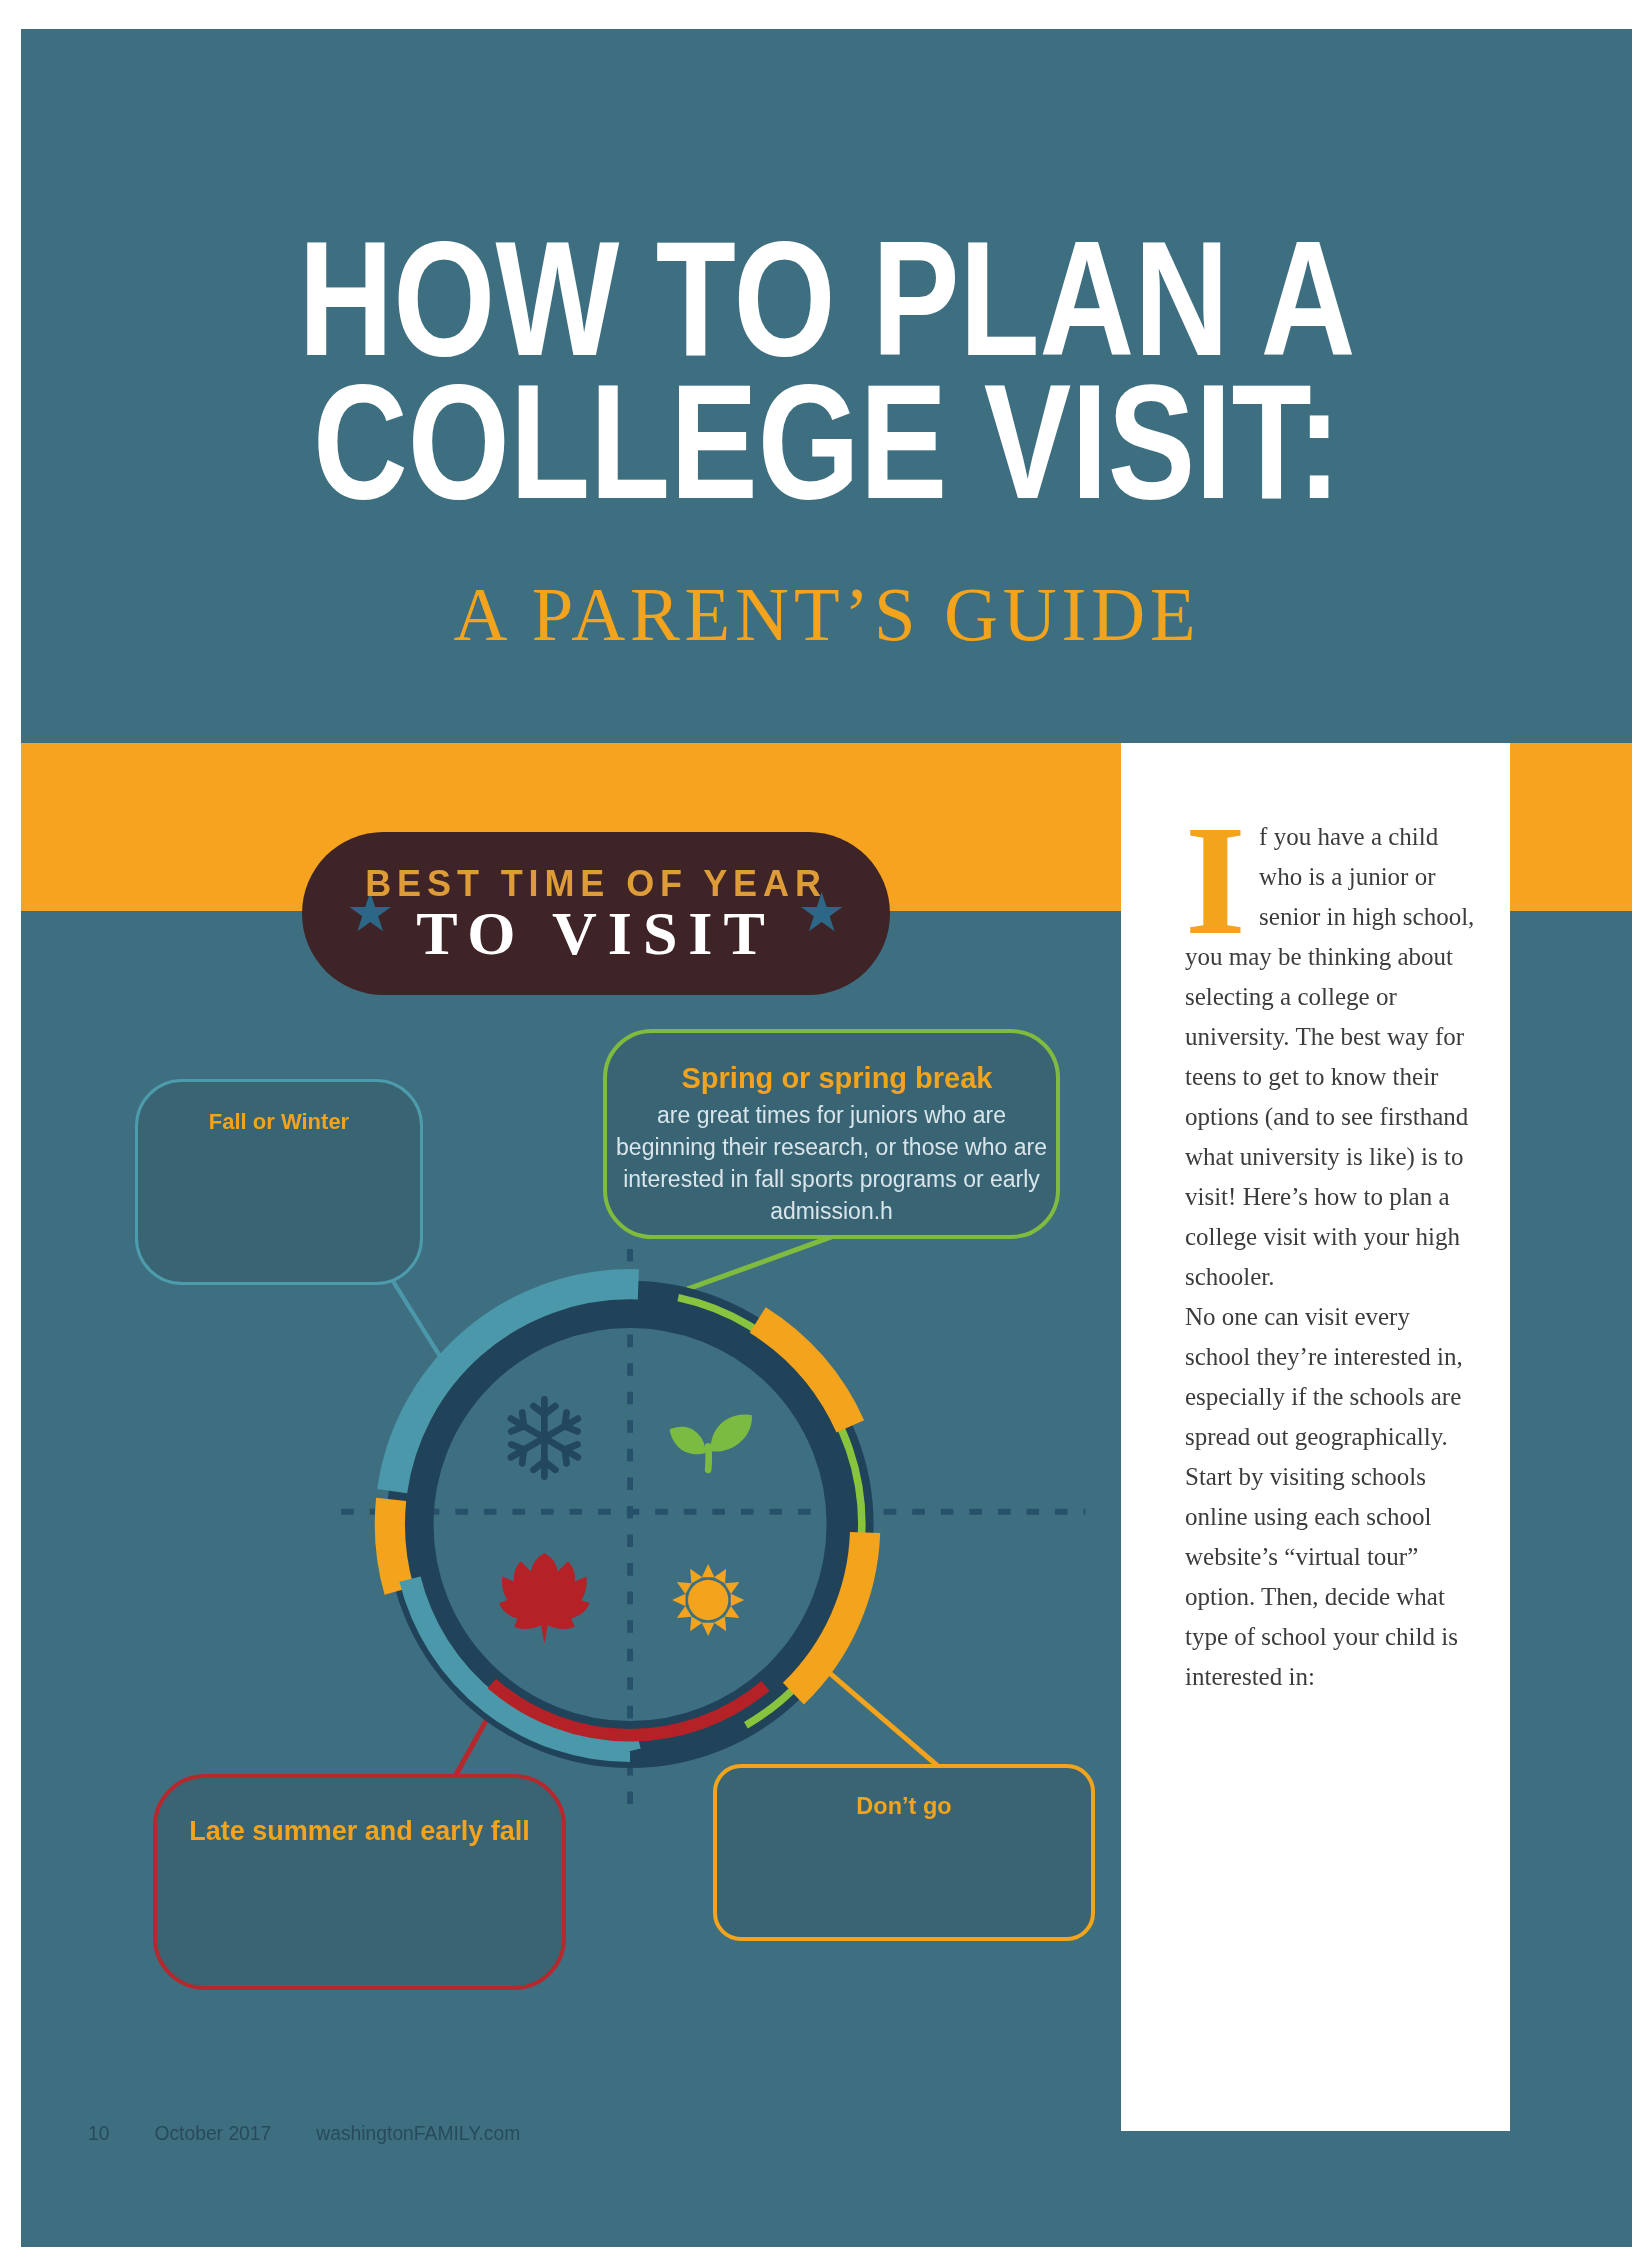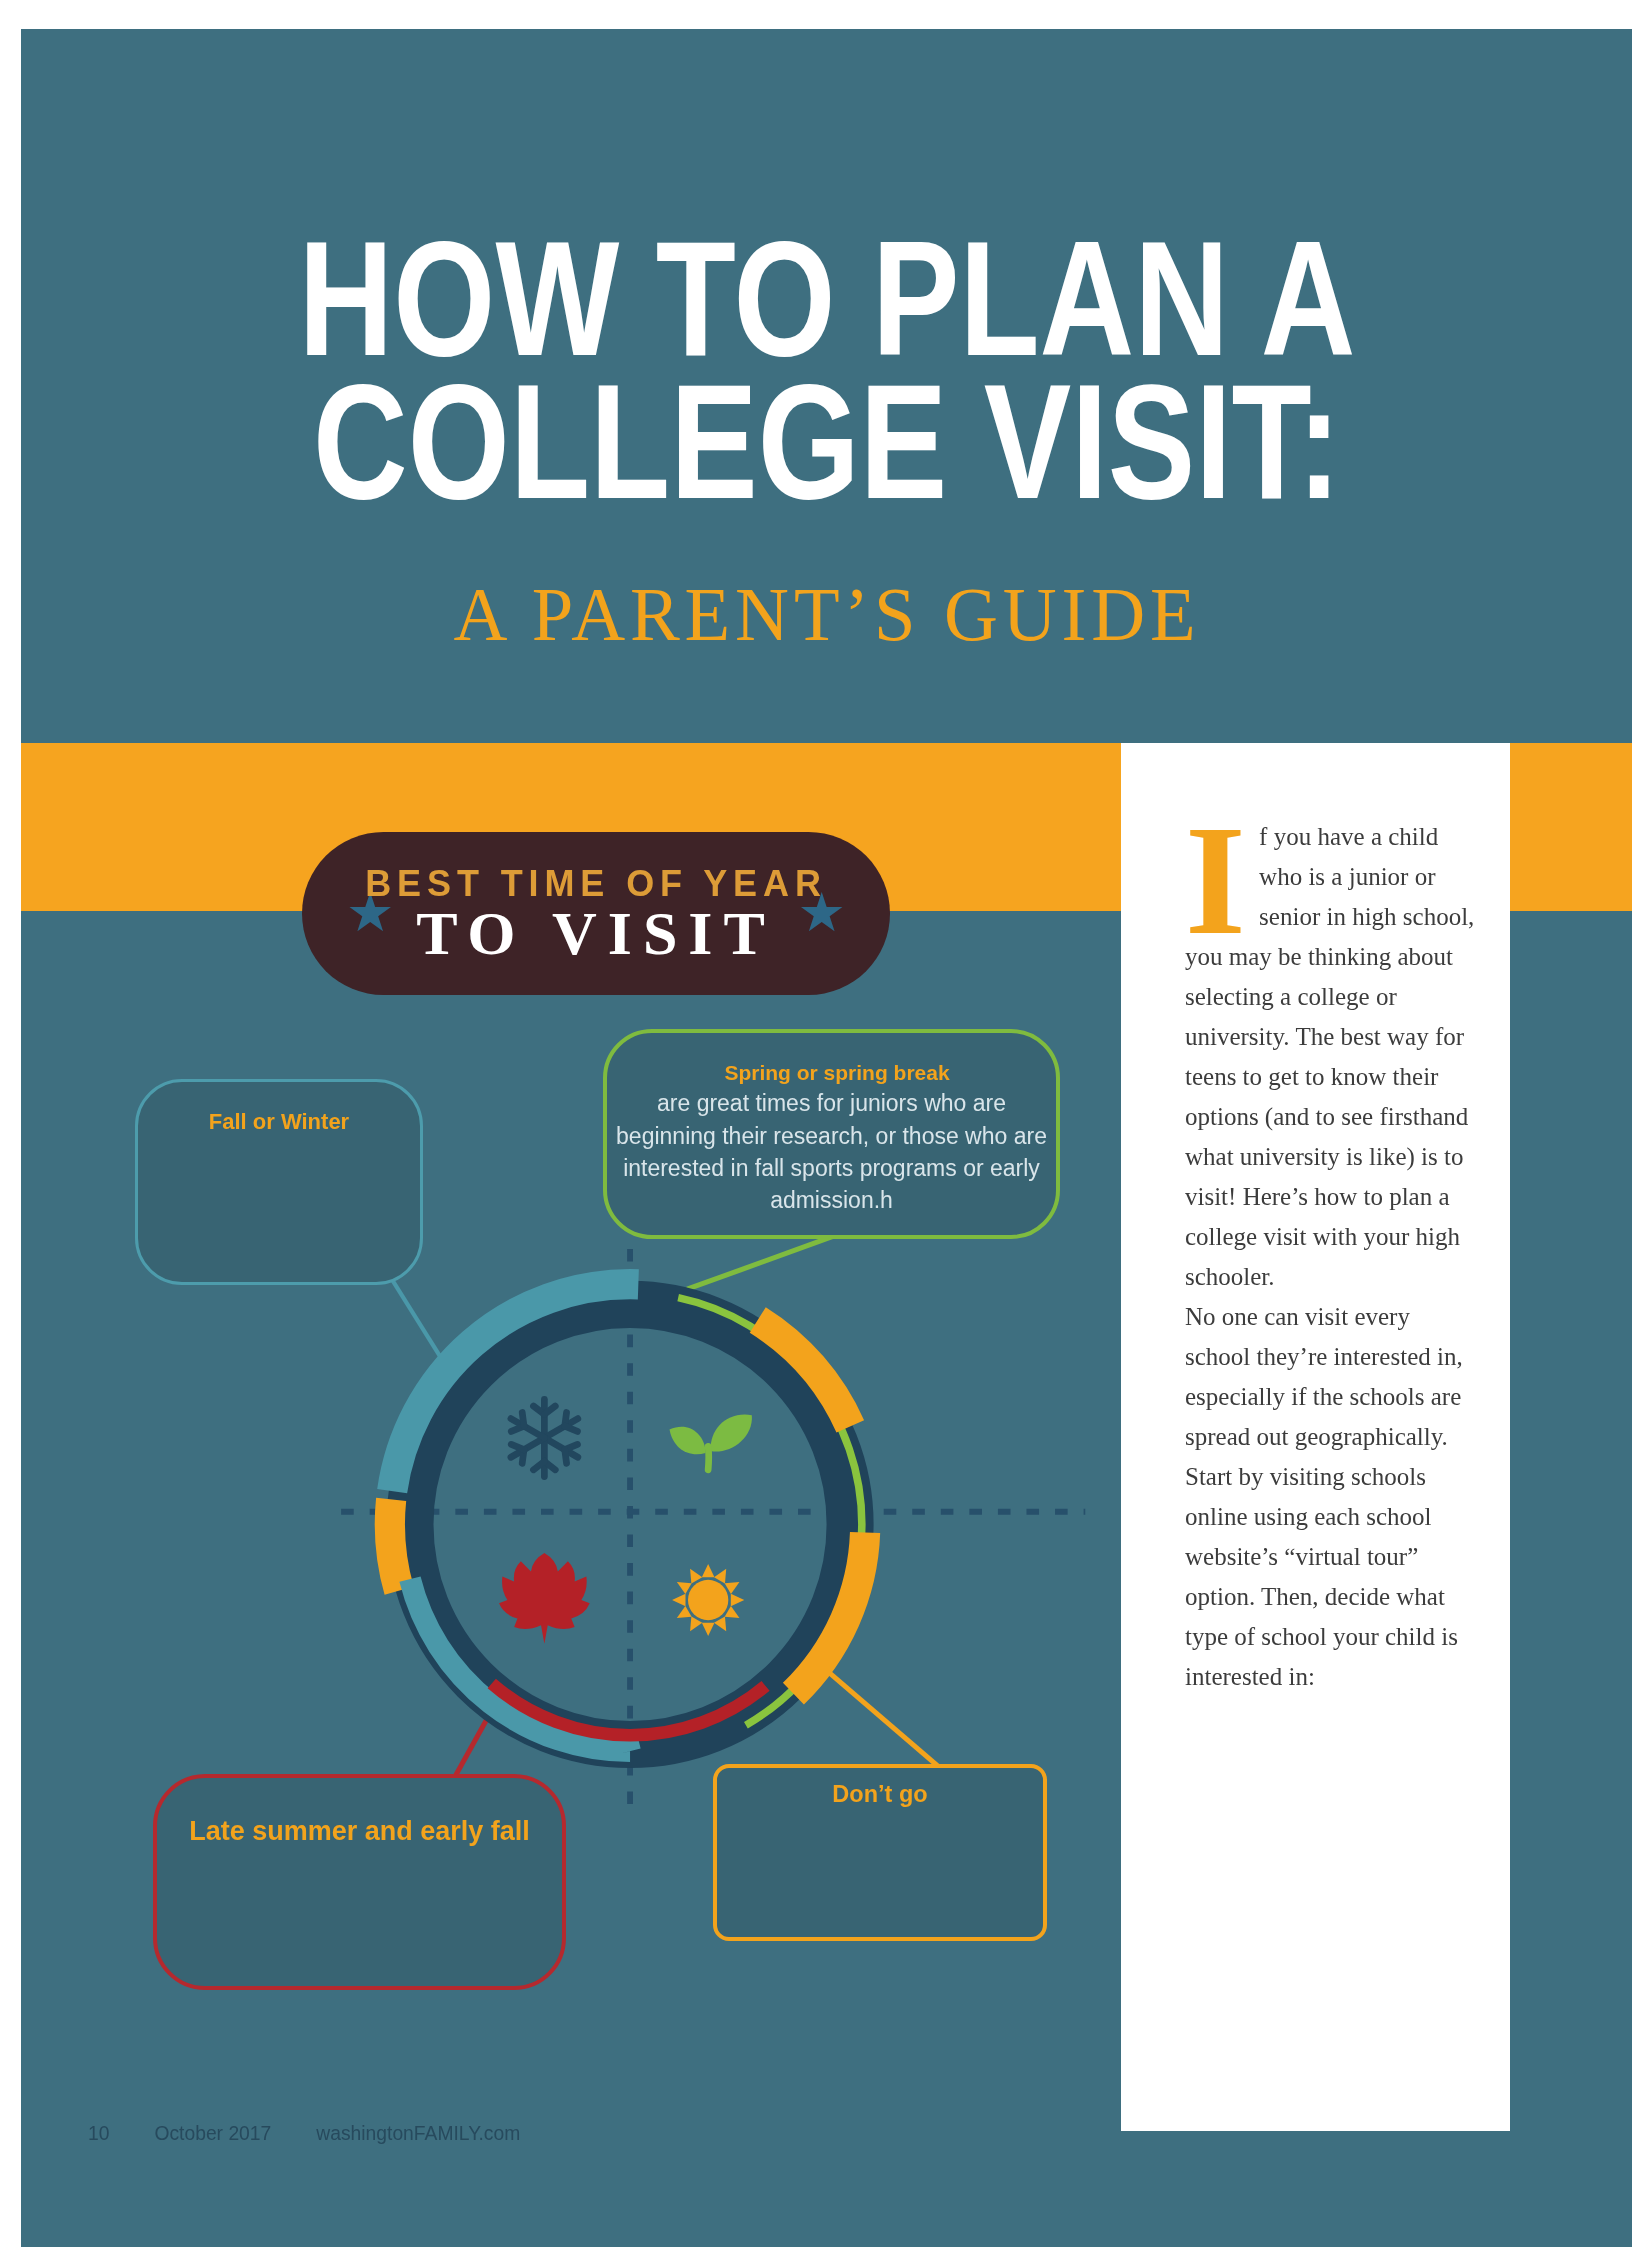--- a/index.html
+++ b/index.html
@@ -26,26 +26,26 @@
   .badge .star.left{left:44px;}
   .badge .star.right{right:44px;}
   
   .callout{position:absolute;box-sizing:border-box;background:#386473;text-align:center;color:#d9e5ea;}
   .callout .callout-heading{font-weight:bold;color:#f3a31c;}
   .callout.fall{left:135px;top:1079px;width:288px;height:206px;border:3.4px solid #4d9cac;border-radius:47px;
      font-size:21px;line-height:1.42;padding-top:23.5px;}
   .callout.fall .callout-heading{font-size:22px;}
   .callout.spring{left:603px;top:1029px;width:457px;height:210px;border:4.2px solid #7fbb3f;border-radius:49px;
      font-size:23px;line-height:1.4;padding-top:25px;}
-  .callout.spring .callout-heading{font-size:21px;padding-left:11px;}
+  .callout.spring .callout-heading{font-size:29px;padding-left:11px;}
   .callout.late{left:153px;top:1774px;width:413px;height:216px;border:4.2px solid #b5292e;border-radius:52px;
      font-size:23px;line-height:1.42;padding-top:34px;}
   .callout.late .callout-heading{font-size:27px;text-align:center;}
-  .callout.dont{left:713px;top:1764px;width:334px;height:177px;border:4.2px solid #f3a31c;border-radius:16px;
-     font-size:23px;line-height:1.38;padding-top:10px;}
+  .callout.dont{left:713px;top:1764px;width:382px;height:177px;border:4.2px solid #f3a31c;border-radius:28px;
+     font-size:23px;line-height:1.38;padding-top:22px;}
   .callout.dont .callout-heading{font-size:23.5px;}
   
   .panel{position:absolute;left:1121px;top:743px;width:389px;height:1388px;background:#ffffff;
     box-sizing:border-box;padding:74px 30px 0 64px;color:#3c3c3c;}
   .panel p{font-family:"Liberation Serif", serif;font-size:25px;line-height:40px;margin:0;}
   .dropcap{float:left;font-family:"Liberation Serif", serif;font-weight:bold;color:#f3a31c;
     font-size:156px;line-height:111px;margin:8.4px 13.4px 0 0;}
   .panel-heading{font-family:"Liberation Sans", sans-serif;font-weight:bold;color:#f3a31c;
     font-size:25px;line-height:40px;letter-spacing:0.4px;margin:39px 0 37px 0;}
   

